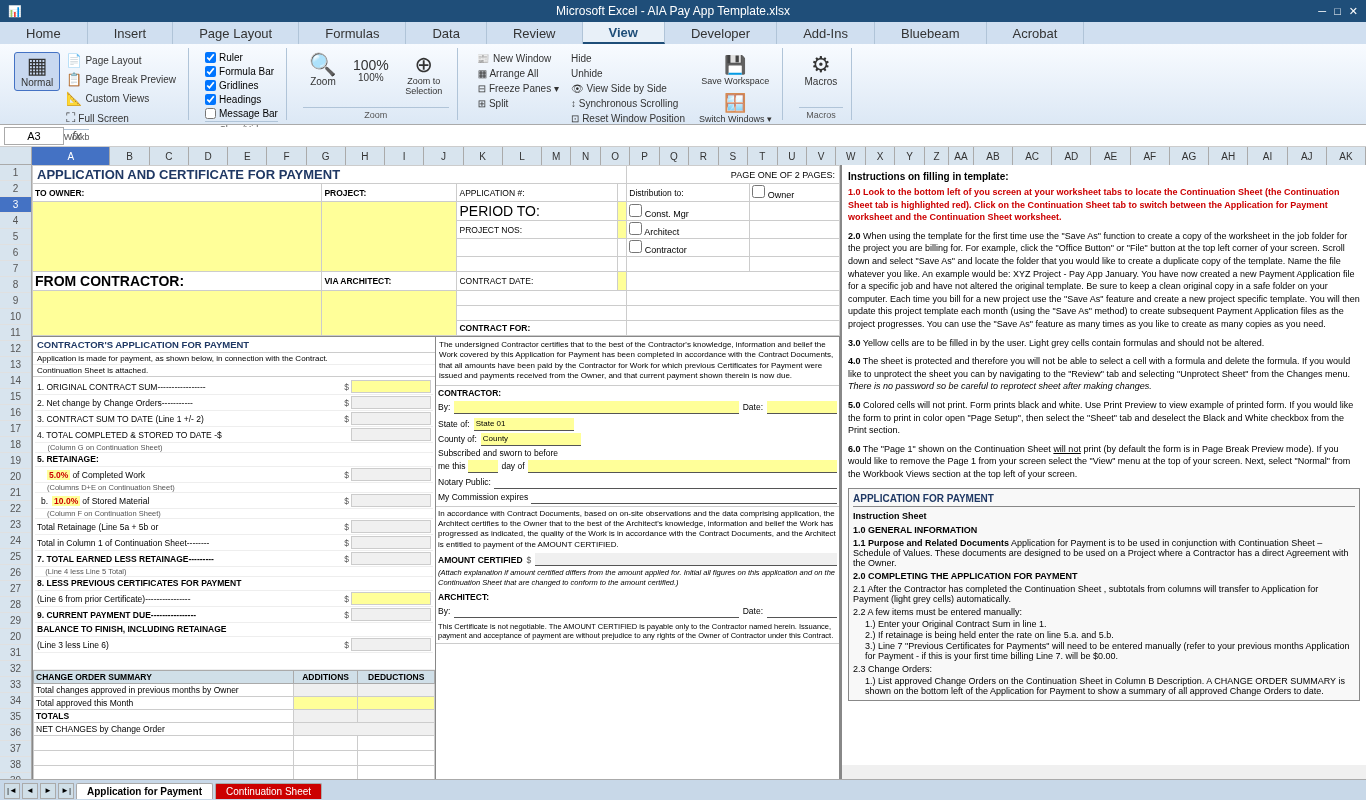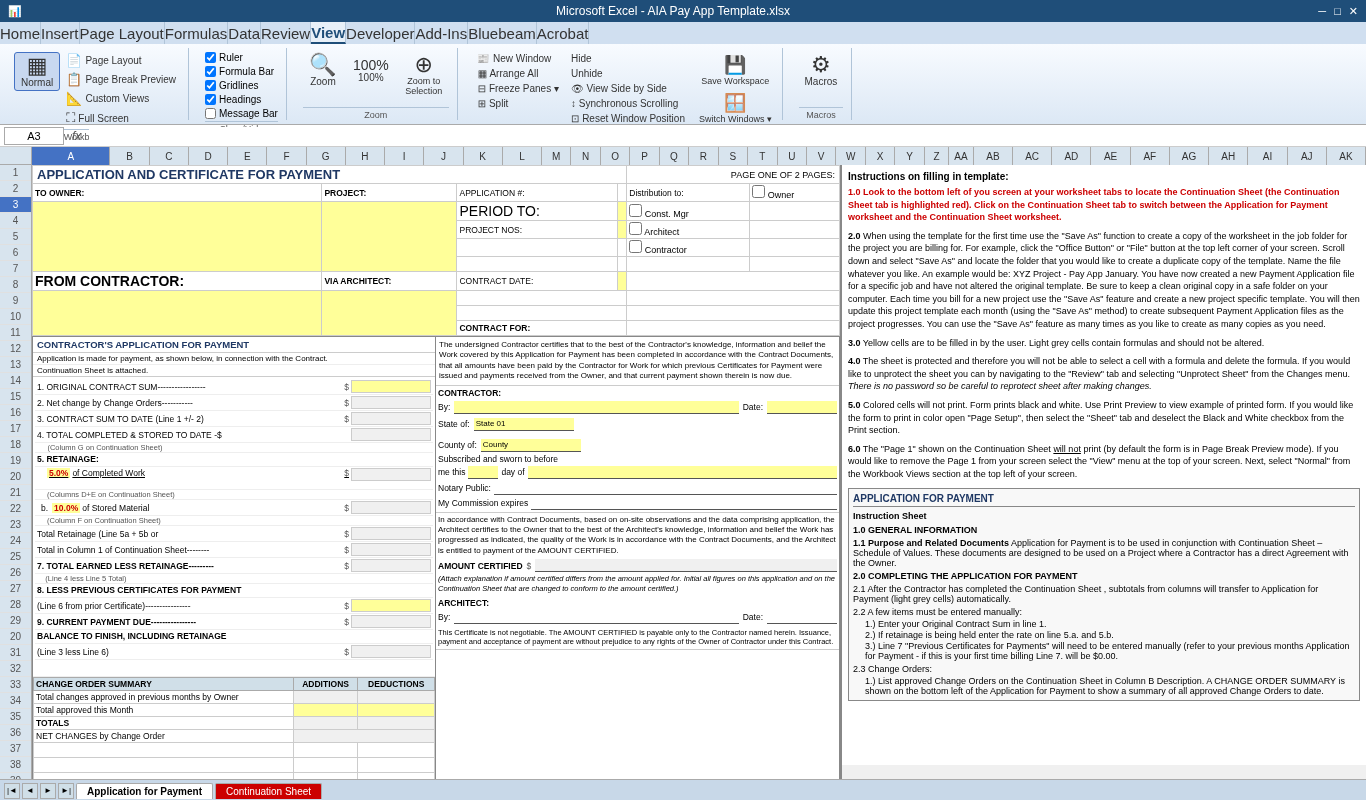--- a/index.html
+++ b/index.html
@@ -21,22 +21,22 @@
       background: #e8f0f8;
       border-bottom: 1px solid #aaa;
     }
 
     #ribbon-tabs {
       display: flex;
       background: #d0dff0;
       height: 22px;
     }
     .ribbon-tab {
-      padding: 3px 0;
-      font-size: 15px;
+      padding: 3px 26px;
+      font-size: 13px;
       cursor: pointer;
       border-right: 1px solid #b0c4d8;
       display: flex;
       align-items: center;
       color: #333;
     }
     .ribbon-tab.active {
       background: #e8f0f8;
       color: #1f4e79;
       font-weight: bold;
@@ -601,21 +601,21 @@
                   </div>
 
                   <div style="display:flex;align-items:center;border-bottom:1px solid #eee;min-height:14px;padding:1px 2px;">
                     <span style="flex:1;">4. TOTAL COMPLETED &amp; STORED TO DATE -$</span>
                     <div style="background:#f0f0f0;width:80px;height:13px;border:1px solid #ccc;"></div>
                   </div>
                   <div style="padding:0 2px;font-size:7.5px;color:#555;border-bottom:1px solid #eee;">&nbsp;&nbsp;&nbsp;&nbsp;&nbsp;(Column G on Continuation Sheet)</div>
 
                   <div style="padding:1px 2px;font-weight:bold;border-bottom:1px solid #eee;min-height:14px;">5. RETAINAGE:</div>
 
-                  <div style="display:flex;align-items:flex-start;border-bottom:1px solid #eee;min-height:14px;padding:1px 2px 8px 12px;text-decoration:underline;">
+                  <div style="display:flex;align-items:center;border-bottom:1px solid #eee;min-height:14px;padding:1px 2px 1px 12px;">
                     <span style="color:#cc0000;font-weight:bold;background:#ffff99;padding:0 2px;margin-right:2px;font-size:8.5px;">5.0%</span>
                     <span style="flex:1;">of Completed Work</span>
                     <span style="margin:0 2px;color:#555;">$</span>
                     <div style="background:#f0f0f0;width:80px;height:13px;border:1px solid #ccc;"></div>
                   </div>
                   <div style="padding:0 2px 0 12px;font-size:7.5px;color:#555;border-bottom:1px solid #eee;">(Columns D+E on Continuation Sheet)</div>
 
                   <div style="display:flex;align-items:center;border-bottom:1px solid #eee;min-height:14px;padding:1px 2px 1px 6px;">
                     <span style="margin-right:4px;font-size:8.5px;">b.</span>
                     <span style="color:#cc0000;font-weight:bold;background:#ffff99;padding:0 2px;margin-right:2px;font-size:8.5px;">10.0%</span>
@@ -717,21 +717,21 @@
                 <div style="padding:3px;font-size:8px;border-bottom:1px solid #ccc;line-height:1.3;">The undersigned Contractor certifies that to the best of the Contractor's knowledge, information and belief the Work covered by this Application for Payment has been completed in accordance with the Contract Documents, that all amounts have been paid by the Contractor for Work for which previous Certificates for Payment were issued and payments received from the Owner, and that current payment shown therein is now due.</div>
 
                 <div style="padding:2px;border-bottom:1px solid #ccc;">
                   <div style="font-weight:bold;margin-bottom:3px;">CONTRACTOR:</div>
                   <div style="display:flex;align-items:center;gap:4px;margin-bottom:4px;">
                     <span>By:</span>
                     <div style="background:#ffff99;flex:1;height:13px;border-bottom:1px solid #555;"></div>
                     <span>Date:</span>
                     <div style="background:#ffff99;width:70px;height:13px;border-bottom:1px solid #555;"></div>
                   </div>
-                  <div style="display:flex;align-items:center;gap:4px;margin-bottom:8px;">
+                  <div style="display:flex;align-items:center;gap:4px;margin-bottom:2px;">
                     <span>State of:</span>
                     <div style="background:#ffff99;width:100px;height:13px;border-bottom:1px solid #555;font-size:8px;padding-left:2px;display:flex;align-items:center;">
                       <span>State 01</span>
                     </div>
                   </div>
                   <div style="display:flex;align-items:center;gap:4px;margin-bottom:2px;">
                     <span>County of:</span>
                     <div style="background:#ffff99;width:100px;height:13px;border-bottom:1px solid #555;font-size:8px;padding-left:2px;display:flex;align-items:center;">
                       <span>County</span>
                     </div>

